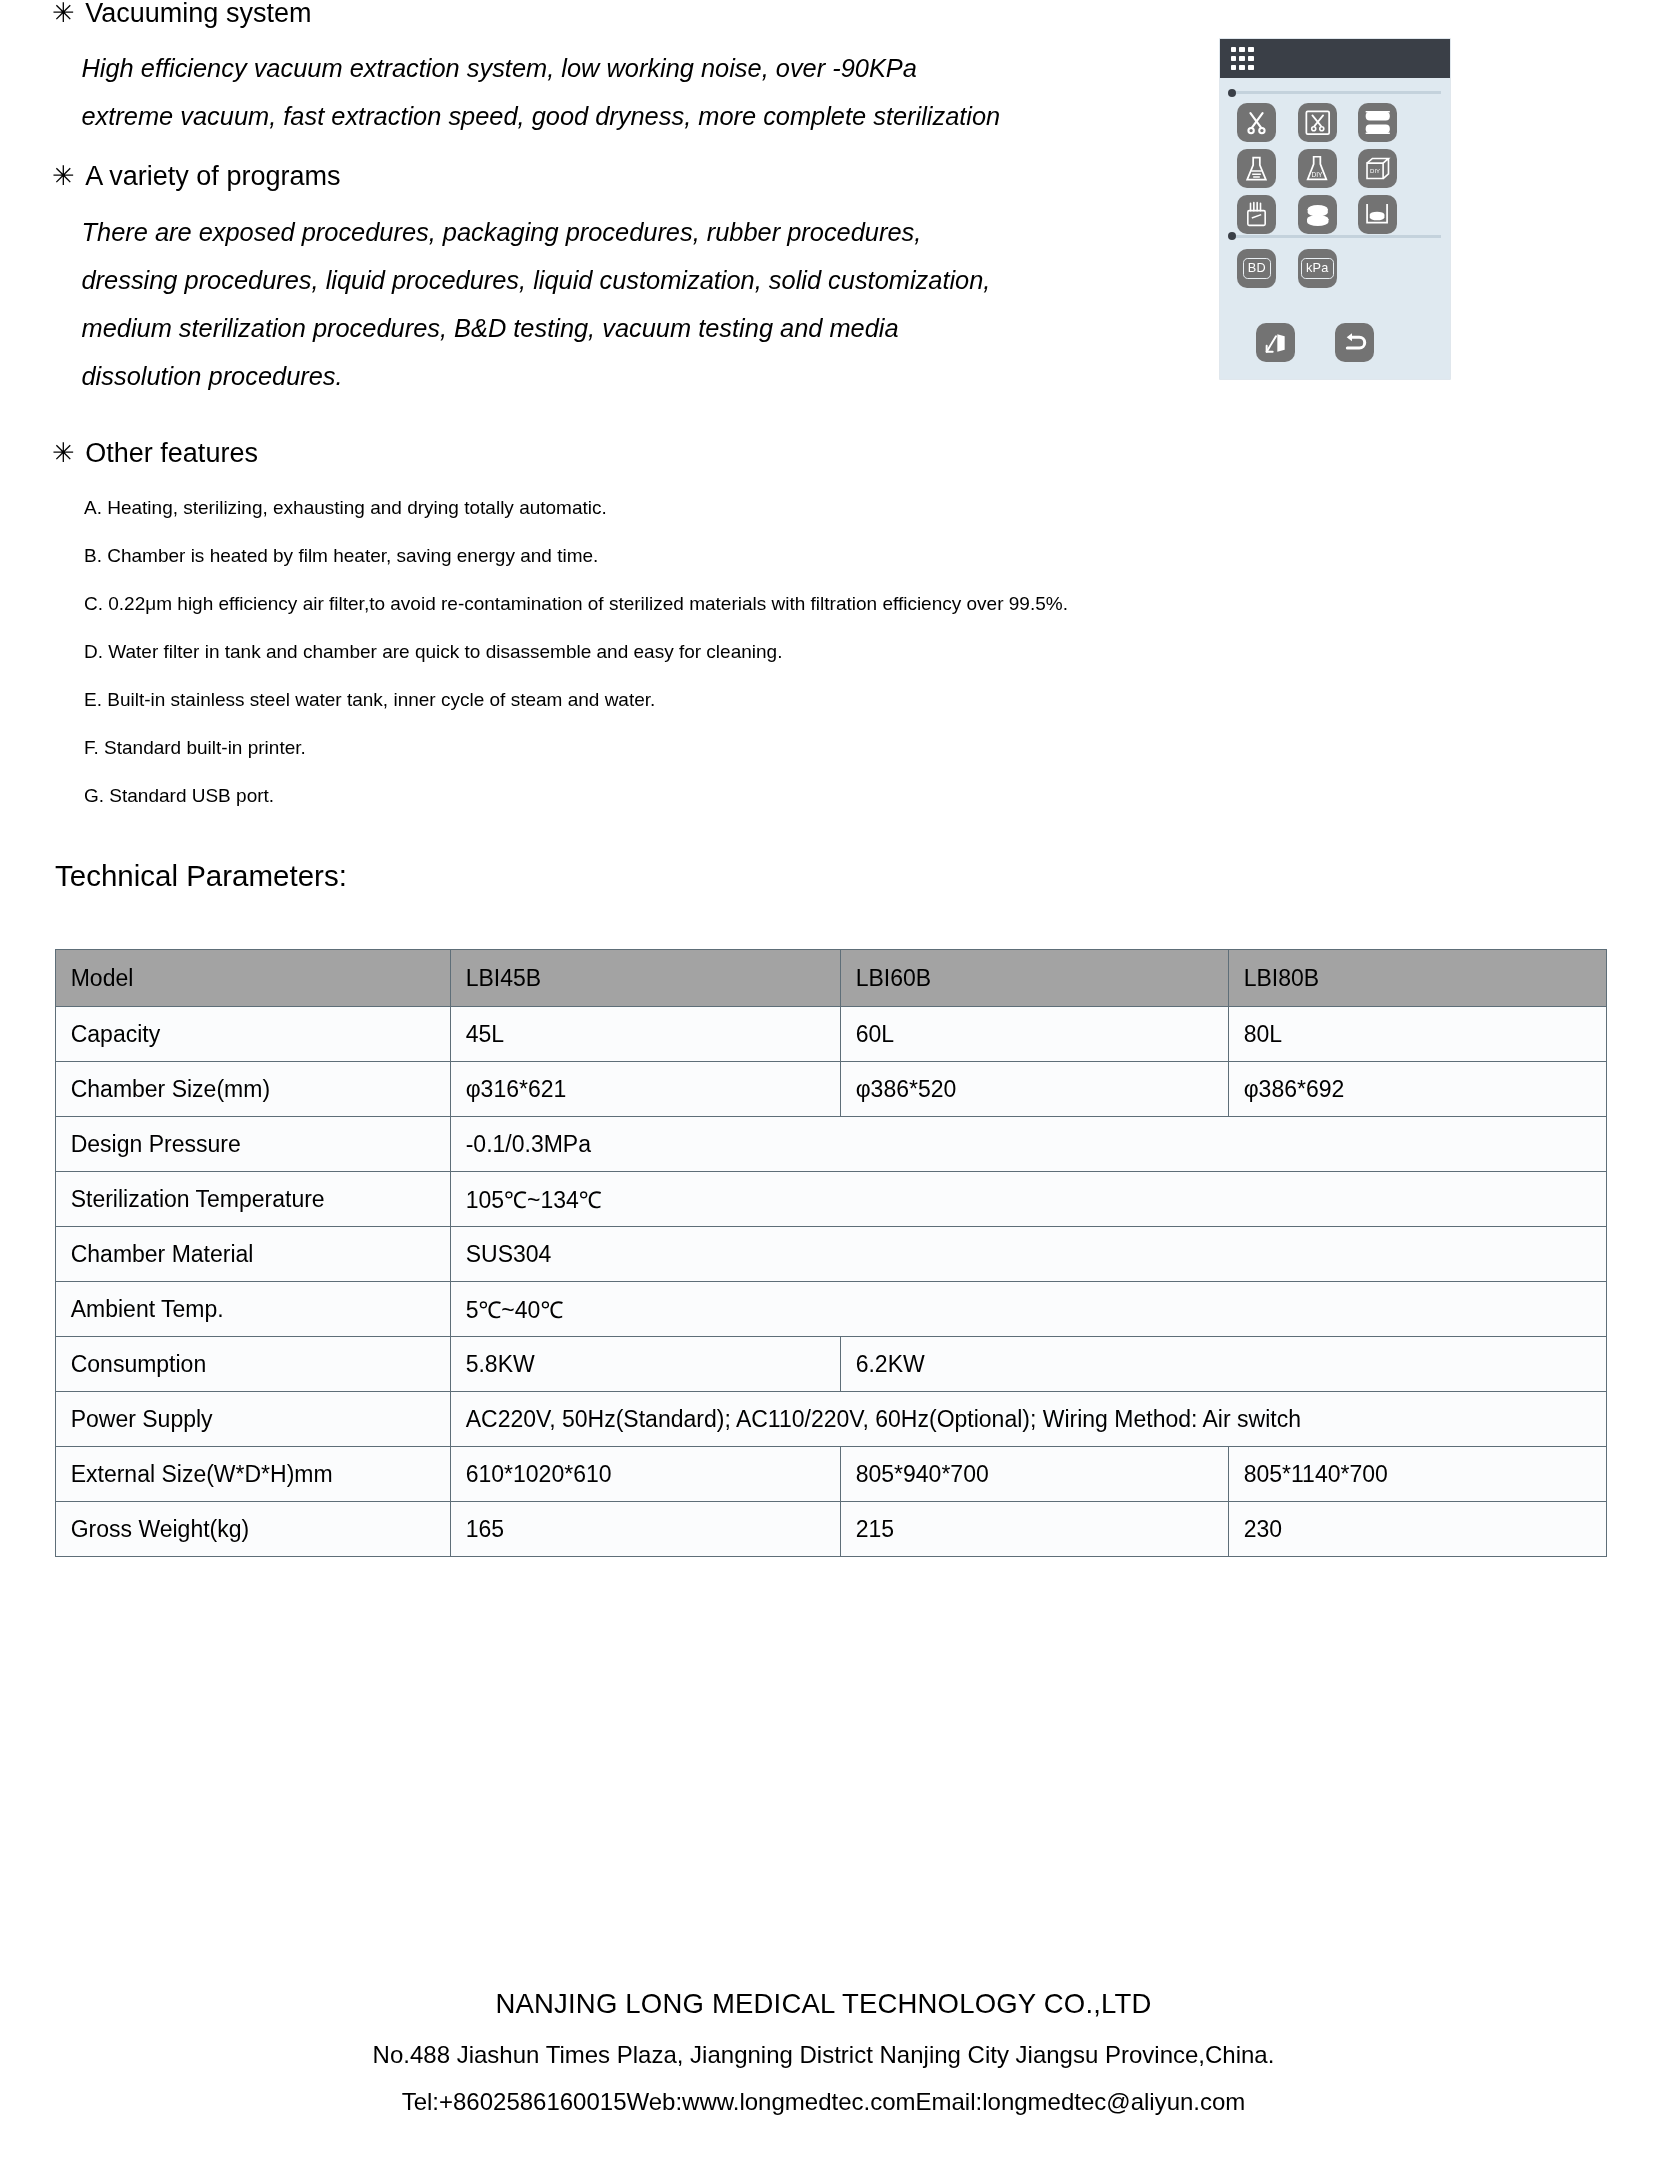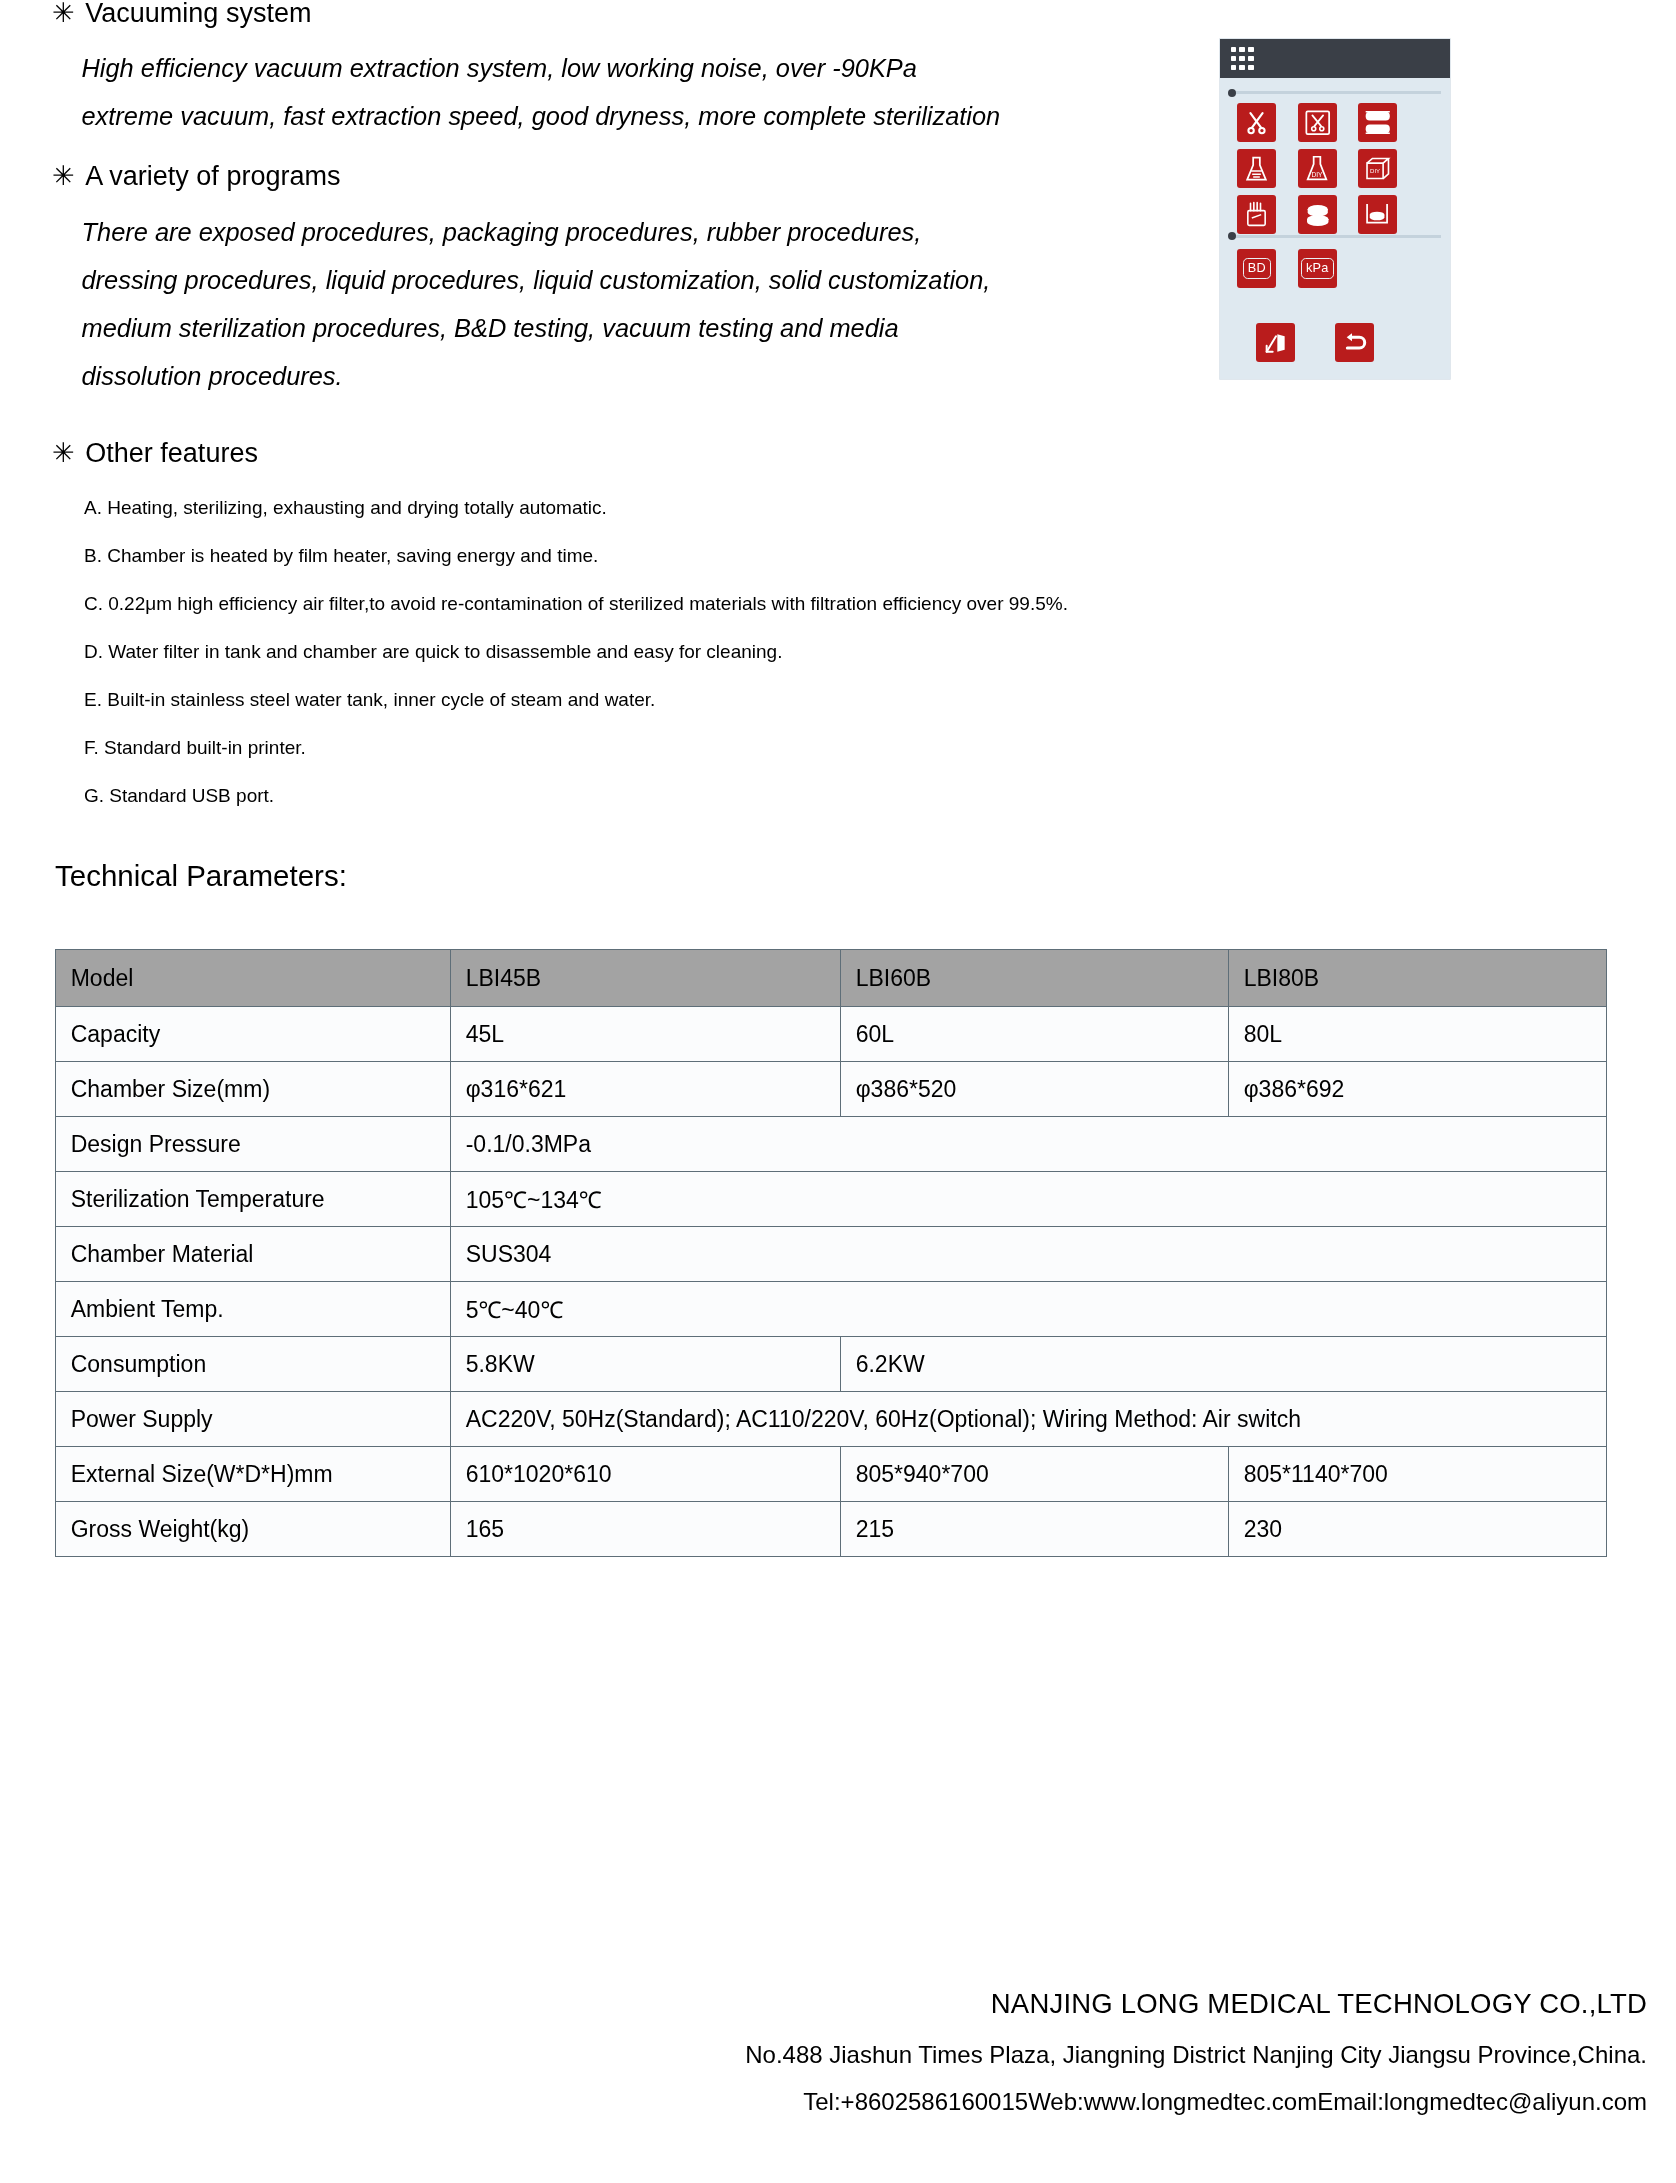--- a/index.html
+++ b/index.html
@@ -141,22 +141,22 @@
     width: 194px;
     display: grid;
     grid-template-columns: repeat(3, 39px);
     grid-auto-rows: 39px;
     column-gap: 21.4px;
     row-gap: 6.7px;
   }
   .pbtn {
     width: 39px;
     height: 39px;
-    background: #b91c1c;
-    border-radius: 3px;
+    background: #737373;
+    border-radius: 10px;
     position: relative;
     display: flex;
     align-items: center;
     justify-content: center;
   }
   .pbtn svg { display: block; }
 
   .row-bd {
     position: absolute;
     left: 17.4px;
@@ -226,21 +226,21 @@
     height: 56px;
     color: #000000;
   }
 
   
   .footer {
     position: absolute;
     left: 0;
     top: 1990px;
     width: 1647px;
-    text-align: right;
+    text-align: center;
   }
   .footer-company {
     font-size: 27.5px;
     line-height: 1.0;
     margin: 0;
     letter-spacing: 0.2px;
     white-space: nowrap;
   }
   .footer-line {
     font-size: 24px;

